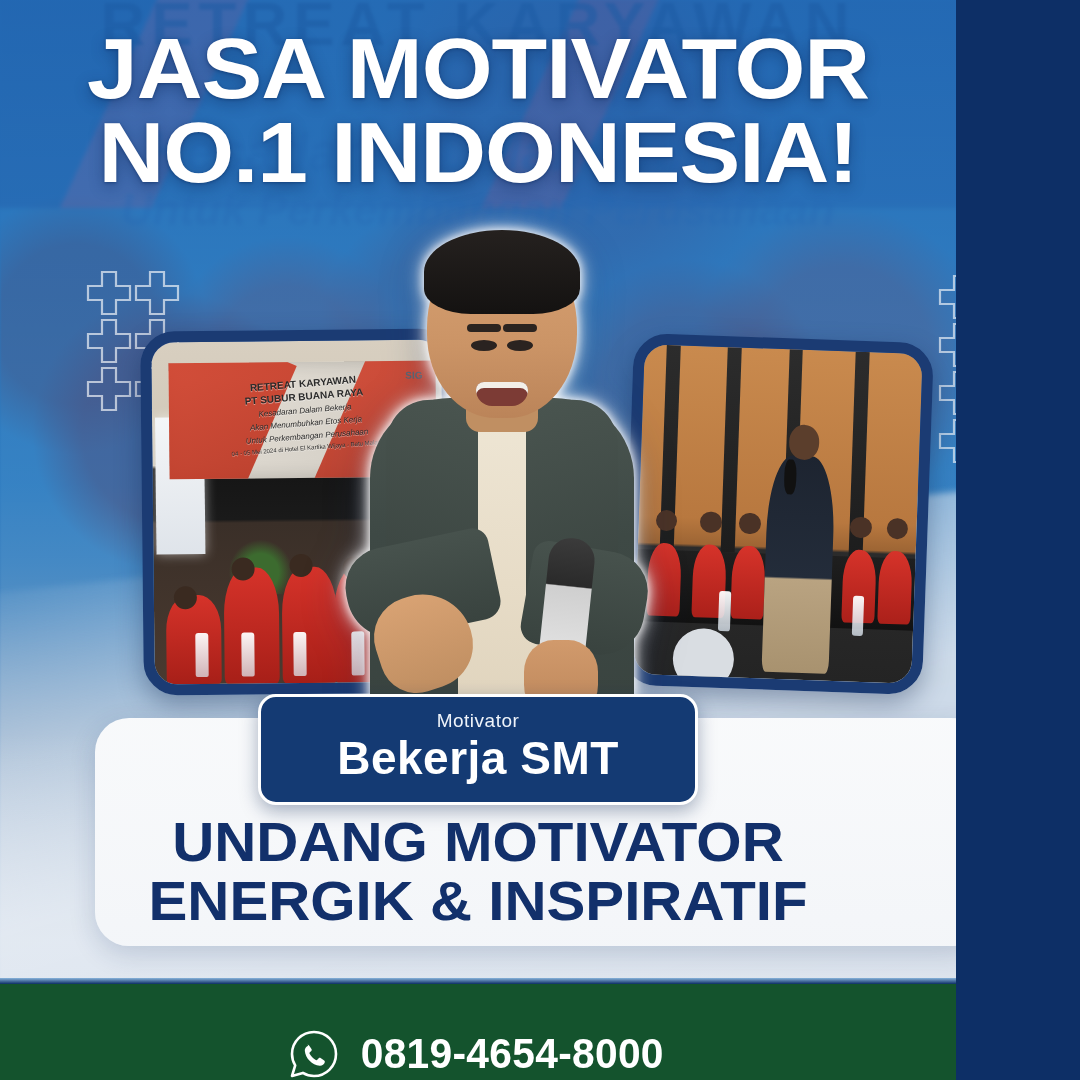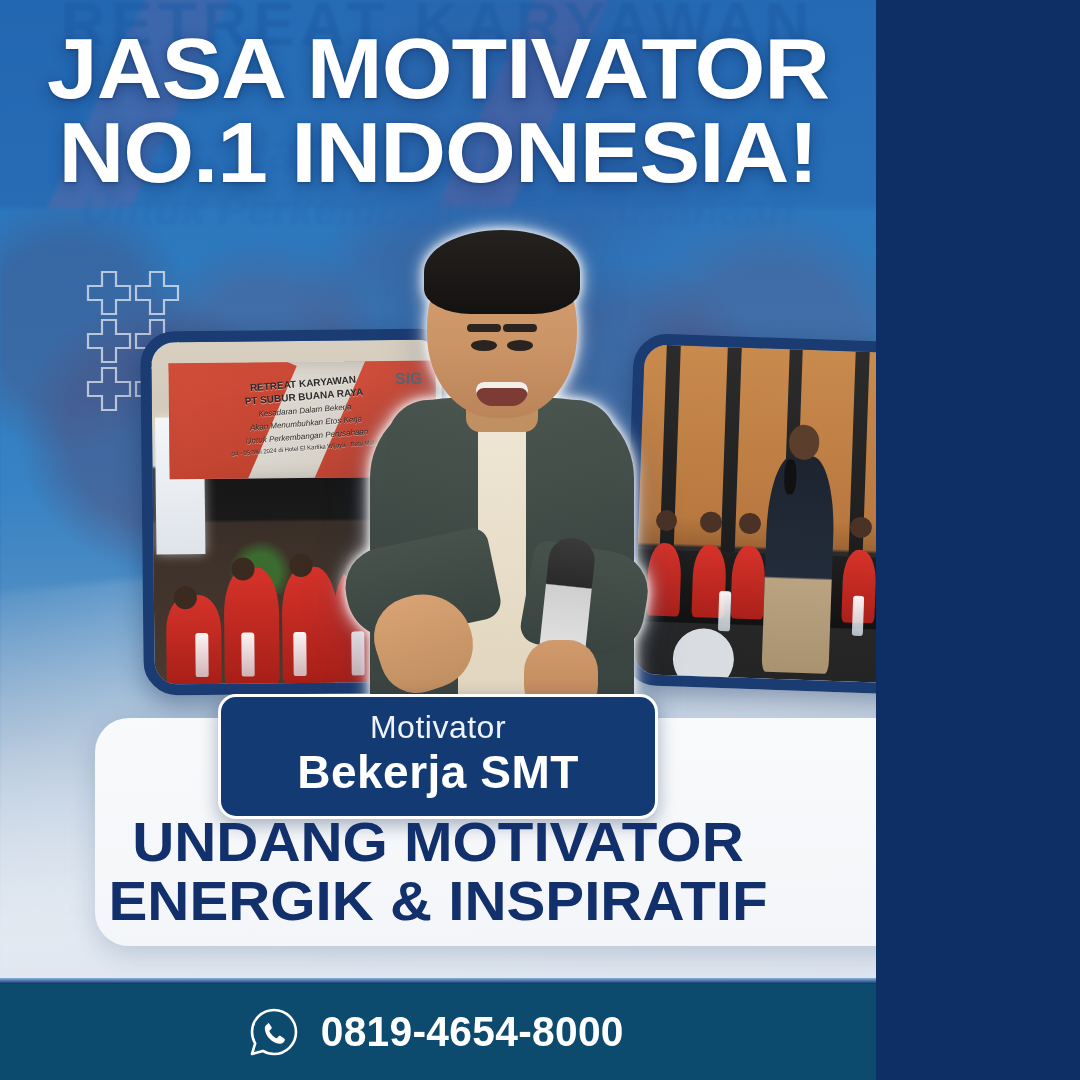--- a/index.html
+++ b/index.html
@@ -5,21 +5,21 @@
   * { margin:0; padding:0; box-sizing:border-box; }
   html,body { width:1080px; height:1080px; }
   body {
     font-family:"Liberation Sans", sans-serif;
     background:#0d2f66;
     overflow:hidden;
   }
 
   .poster {
     position:relative;
-    width:876px;
+    width:956px;
     height:1080px;
     overflow:hidden;
     background:#2f78bd;
   }
 
   
   .bg-photo {
     position:absolute; inset:0;
     background:
       radial-gradient(circle at 18% 40%, rgba(120,40,60,.55) 0 90px, rgba(0,0,0,0) 140px),
@@ -142,21 +142,21 @@
     transform:rotate(-4deg); z-index:3; text-align:center;
     text-shadow:0 1px 0 rgba(255,255,255,.45);
   }
   .ph-left .btxt .b2 { font-size:8px; font-weight:normal; font-style:italic; display:block; margin-top:3px; }
   .ph-left .btxt .b3 { font-size:6px; font-weight:normal; display:block; margin-top:3px; }
   .ph-left .screen {
     position:absolute; left:1%; top:22%; width:17%; height:40%;
     background:linear-gradient(180deg,#f4f6f8,#dfe4ea);
     box-shadow:0 0 12px rgba(255,255,255,.5);
   }
-  .ph-left .sig { position:absolute; right:5%; top:8%; font-size:16px; font-weight:bold; color:#5b6673; z-index:4; }
+  .ph-left .sig { position:absolute; right:5%; top:8%; font-size:10px; font-weight:bold; color:#5b6673; z-index:4; }
   .ph-left .seat {
     position:absolute; bottom:0; width:19%; height:34%;
     background:linear-gradient(180deg,#d6332a 0%, #a71f18 100%);
     border-radius:40% 40% 6% 6%;
   }
   .ph-left .head {
     position:absolute; width:8%; padding-bottom:8%;
     background:#3a2a20; border-radius:50%;
   }
   .ph-left .plant {
@@ -304,21 +304,21 @@
     position:absolute; left:50%; top:694px; transform:translateX(-50%);
     width:440px; padding:14px 20px 18px;
     background:#143a73;
     border:3px solid #ffffff;
     border-radius:18px;
     text-align:center;
     box-shadow:0 6px 18px rgba(10,35,80,.35);
     z-index:7;
   }
   .badge-role {
-    color:#eef3fa; font-size:32px; font-weight:normal; line-height:1.05; letter-spacing:.5px;
+    color:#eef3fa; font-size:19px; font-weight:normal; line-height:1.05; letter-spacing:.5px;
   }
   .badge-name {
     color:#ffffff; font-size:46px; font-weight:bold; line-height:1.12; letter-spacing:.5px;
     margin-top:2px;
   }
 
   
   .tagline {
     position:absolute; left:0; right:0; top:812px;
     text-align:center;
@@ -328,22 +328,22 @@
     line-height:1.06;
     letter-spacing:0px;
     transform:scaleX(1.04);
     z-index:8;
   }
   .tagline span { display:block; }
 
   
   .footer {
     position:absolute; left:0; right:0; bottom:0; height:96px;
-    background:#0c4a6e;
-    display:flex; align-items:center; justify-content:center; gap:74px;
+    background:#14532d;
+    display:flex; align-items:flex-end; justify-content:center; gap:74px;
     z-index:9;
   }
   .footer:before {
     content:""; position:absolute; left:0; right:0; top:-6px; height:6px;
     background:linear-gradient(180deg, rgba(120,170,215,.85), rgba(13,47,102,1));
   }
   .contact-item { display:flex; align-items:center; gap:16px; }
   .contact-text {
     color:#ffffff; font-size:42px; font-weight:bold; letter-spacing:.3px;
     transform:scaleX(.97);

